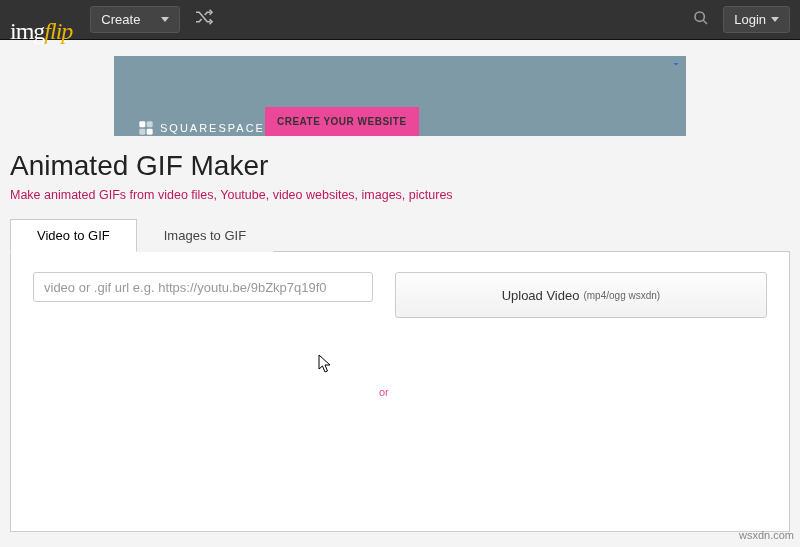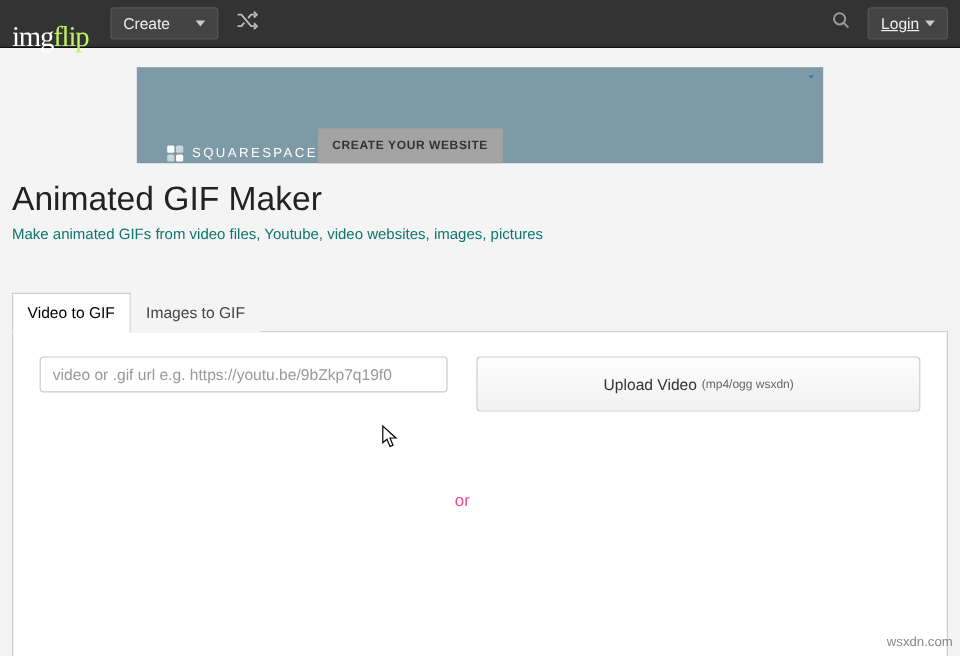--- a/index.html
+++ b/index.html
@@ -1,51 +1,51 @@
 <!DOCTYPE html>
 <html><head>
 <meta charset="utf-8">
 <style>
   * { margin: 0; padding: 0; box-sizing: border-box; }
   body { font-family: Arial, Helvetica, sans-serif; background: #f4f4f4; width: 800px; height: 547px; overflow: hidden; position: relative; }
 
   .topbar { background: #333; height: 40px; display: flex; align-items: center; padding: 0 10px; border-bottom: 1px solid #111; }
   .logo { font-family: Georgia, serif; font-size: 24px; font-weight: 500; letter-spacing: -1px; display: flex; align-items: center; margin-top: 24px; }
   .logo .l1 { color: #fff; }
-  .logo .l2 { color: #bef264; }
+  .logo .l2 { color: #eab308; font-style: italic; }
   .create-btn { margin-left: 18px; background: #444; color: #eee; border: 1px solid #555; border-radius: 3px; padding: 5px 10px; font-size: 13px; cursor: pointer; display: flex; align-items: center; gap: 21px; }
   .caret-down { width: 0; height: 0; border-left: 4px solid transparent; border-right: 4px solid transparent; border-top: 5px solid #ccc; display: inline-block; }
   .shuffle { margin-left: 14px; color: #bbb; font-size: 18px; cursor: pointer; }
   .spacer { flex: 1; }
   .search-btn { color: #888; font-size: 16px; margin-right: 14px; cursor: pointer; }
-  .login-btn { background: #444; color: #eee; border: 1px solid #555; border-radius: 3px; padding: 5px 10px; font-size: 13px; cursor: pointer; display: flex; align-items: center; gap: 5px; text-decoration: underline; }
+  .login-btn { background: #444; color: #eee; border: 1px solid #555; border-radius: 3px; padding: 5px 10px; font-size: 13px; cursor: pointer; display: flex; align-items: center; gap: 5px; }
 
   .ad { margin: 16px auto 0; width: 572px; height: 80px; background: #7e9aa6; display: flex; align-items: flex-end; color: #fff; position: relative; }
   .ad-close { position: absolute; top: 2px; right: 4px; color: #2a6fc9; font-size: 11px; cursor: pointer; }
   .ad-ss { display: flex; align-items: center; gap: 6px; margin-left: 24px; font-size: 11px; letter-spacing: 2px; color: #fff; }
   .ad-ss-icon { width: 16px; height: 16px; background:
     conic-gradient(from 0deg, #fff 0 25%, transparent 0 50%, #fff 0 75%, transparent 0); border-radius: 2px; }
   .ad-ss-icon { background: none; position: relative; }
   .ad-ss-icon svg { display: block; }
   .ad-headline { flex: 1; text-align: center; font-size: 19px; font-weight: bold; letter-spacing: 1px; line-height: 1.2; }
-  .ad-cta { background: #a3a3a3; color: #333; font-size: 10px; font-weight: bold; padding: 9px 12px; margin-right: 22px; letter-spacing: 0.5px; cursor: pointer; }
+  .ad-cta { background: #ec4899; color: #333; font-size: 10px; font-weight: bold; padding: 9px 12px; margin-right: 22px; letter-spacing: 0.5px; cursor: pointer; }
 
   .page { padding: 14px 10px 0; }
   h1 { font-size: 28px; font-weight: normal; color: #222; margin-bottom: 6px; }
-  .subtitle { font-size: 12.5px; color: #0f766e; margin-bottom: 16px; }
+  .subtitle { font-size: 12.5px; color: #be185d; margin-bottom: 16px; }
 
   .tabs { display: flex; border-bottom: 1px solid #ccc; }
-  .tab { padding: 8px 12px; font-size: 13px; color: #444; border: 1px solid transparent; border-bottom: none; cursor: pointer; position: relative; top: 1px; background: #eee; margin-top: 25px; }
+  .tab { padding: 8px 26px; font-size: 13px; color: #444; border: 1px solid transparent; border-bottom: none; cursor: pointer; position: relative; top: 1px; background: #eee; }
   .tab.active { background: #fff; border-color: #ccc; border-bottom: 1px solid #fff; color: #000; }
   .tab:not(.active) { background: #f4f4f4; }
 
   .panel { background: #fff; border: 1px solid #ccc; border-top: none; padding: 20px 22px; min-height: 280px; display: flex; align-items: flex-start; }
   .url-input { flex: 0 0 340px; height: 30px; border: 1px solid #ccc; border-radius: 3px; padding: 0 10px; font-size: 13px; color: #333; }
   .url-input::placeholder { color: #999; }
-  .or { font-size: 14px; color: #ec4899; align-self: center; line-height: 30px; padding: 0 6px; }
+  .or { font-size: 11px; color: #ec4899; align-self: center; line-height: 30px; padding: 0 6px; }
   .upload-btn { flex: 1; height: 46px; background: linear-gradient(#fdfdfd, #f1f1f1); border: 1px solid #ccc; border-radius: 3px; font-size: 13px; color: #333; cursor: pointer; display: flex; align-items: center; justify-content: center; gap: 4px; }
   .upload-hint { font-size: 10px; color: #666; }
 
   .cursor { position: absolute; left: 318px; top: 354px; pointer-events: none; }
 
   .watermark { position: absolute; right: 6px; bottom: 6px; font-size: 11px; color: #888; }
 </style>
 </head>
 <body>
 

